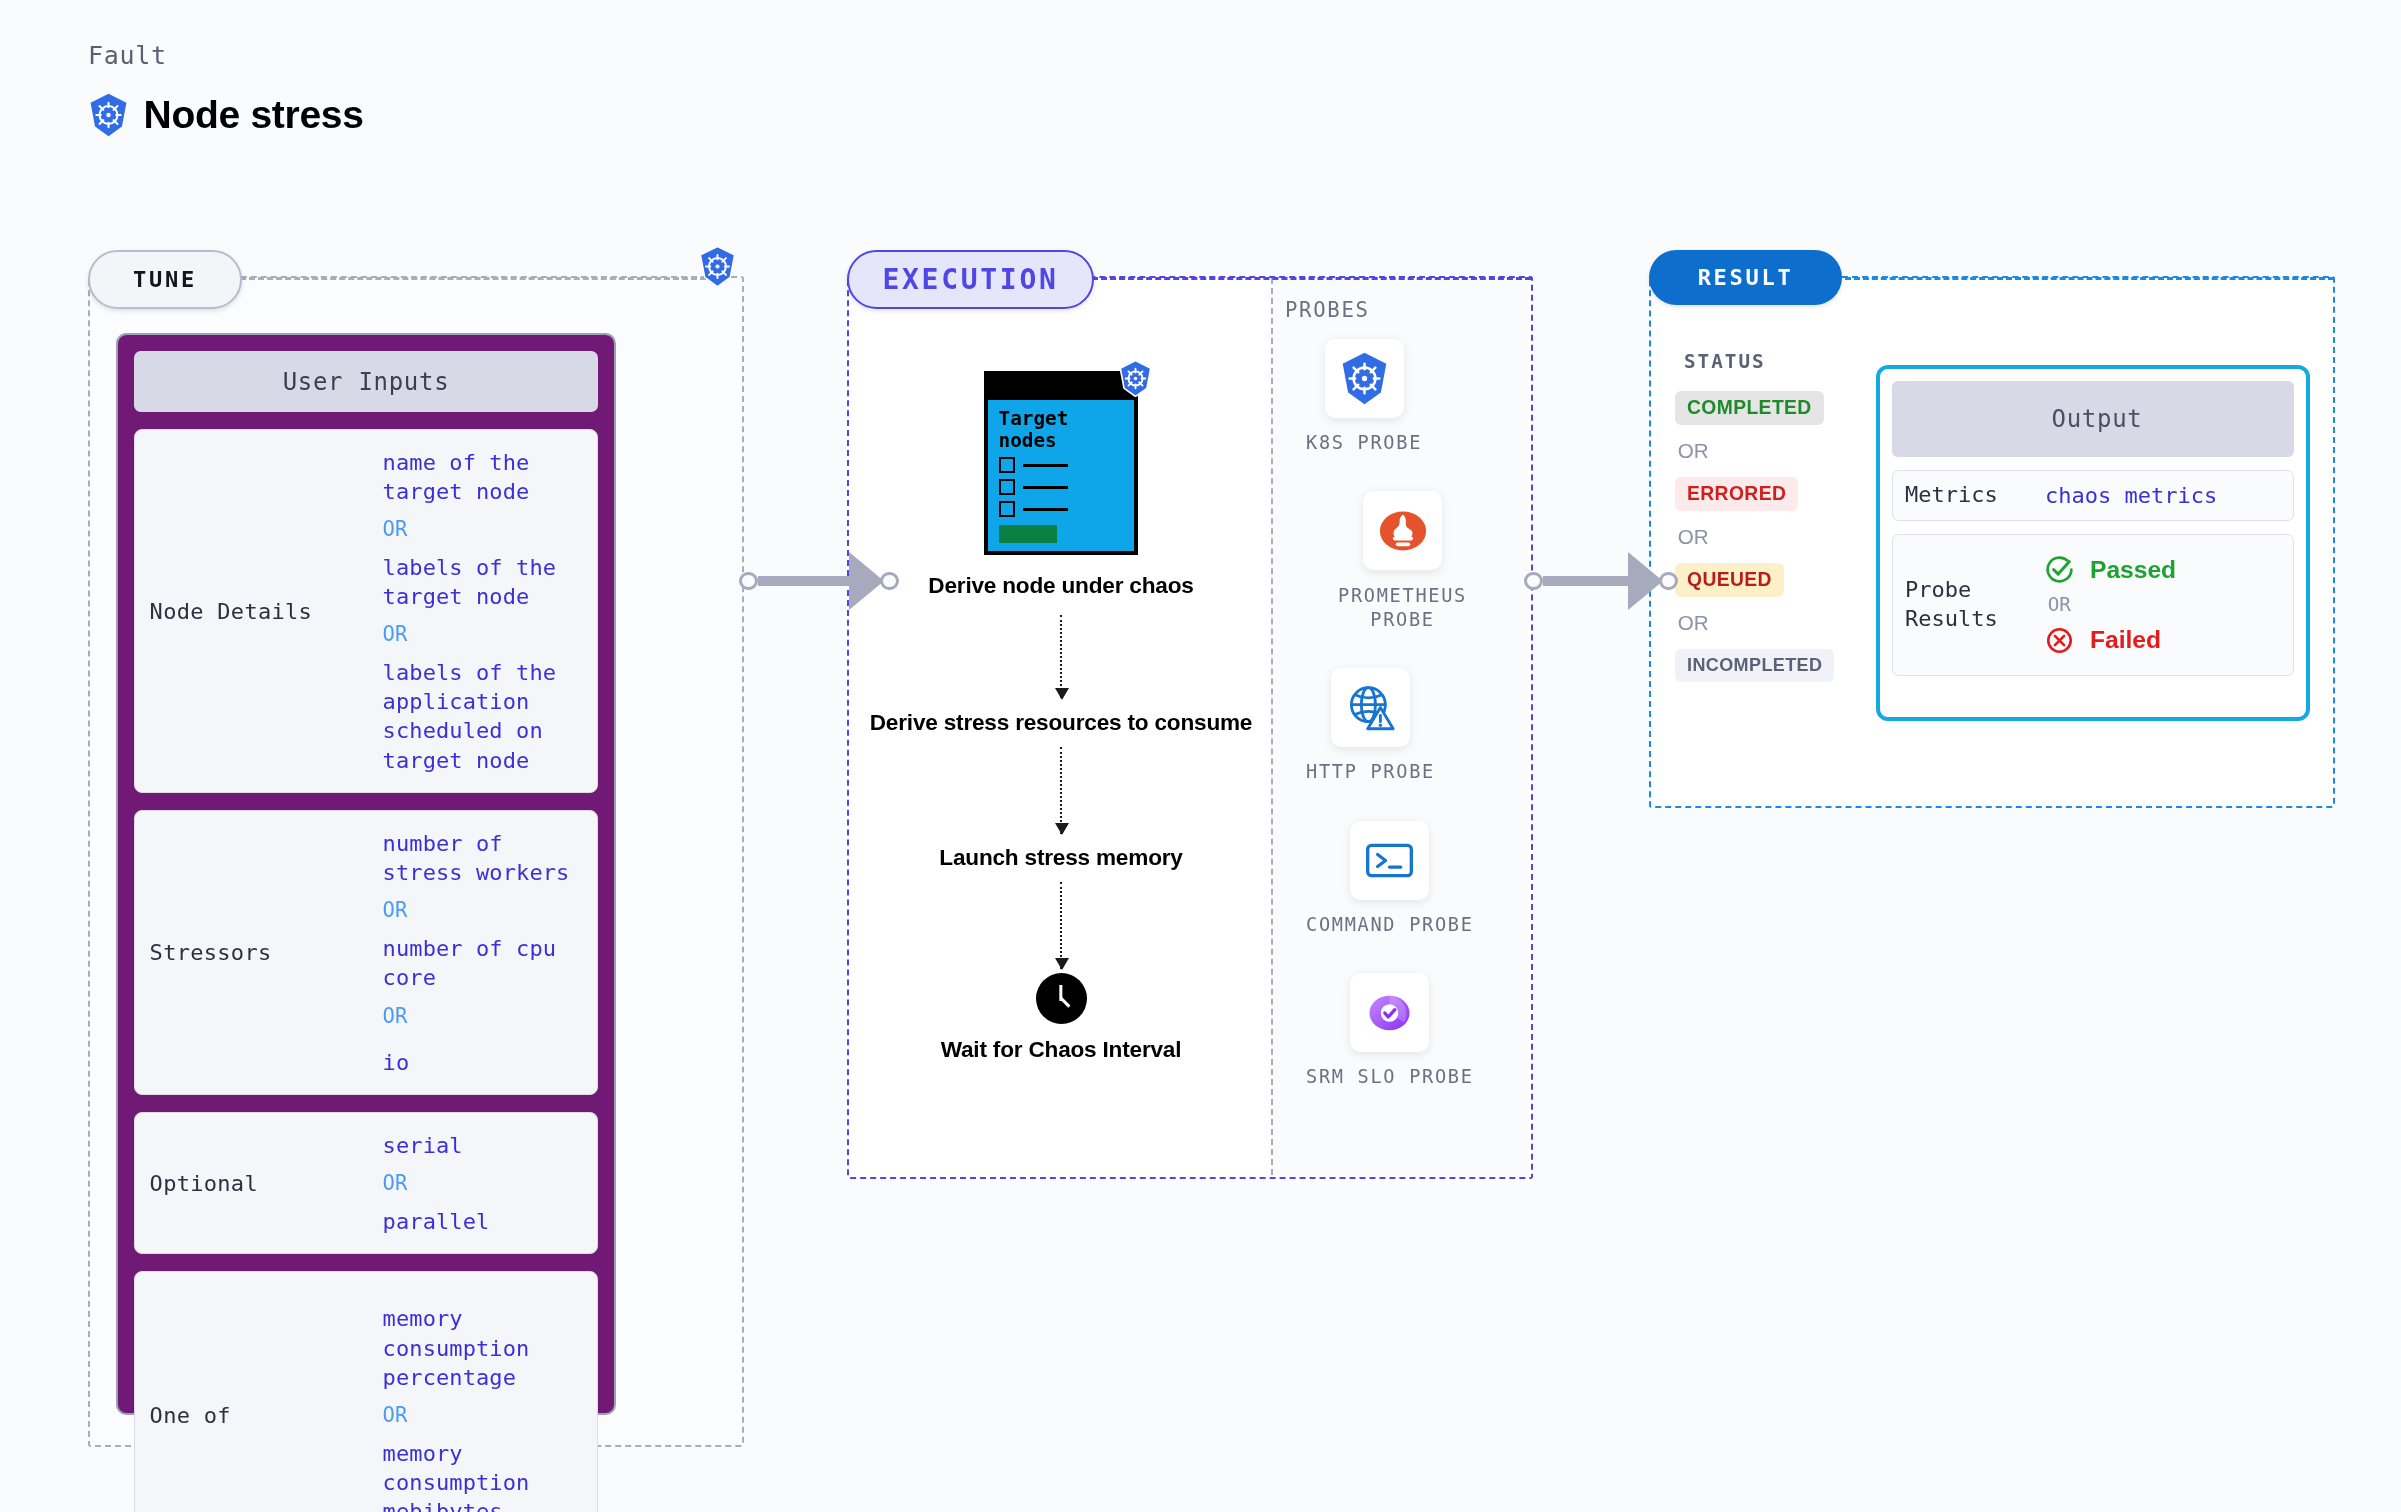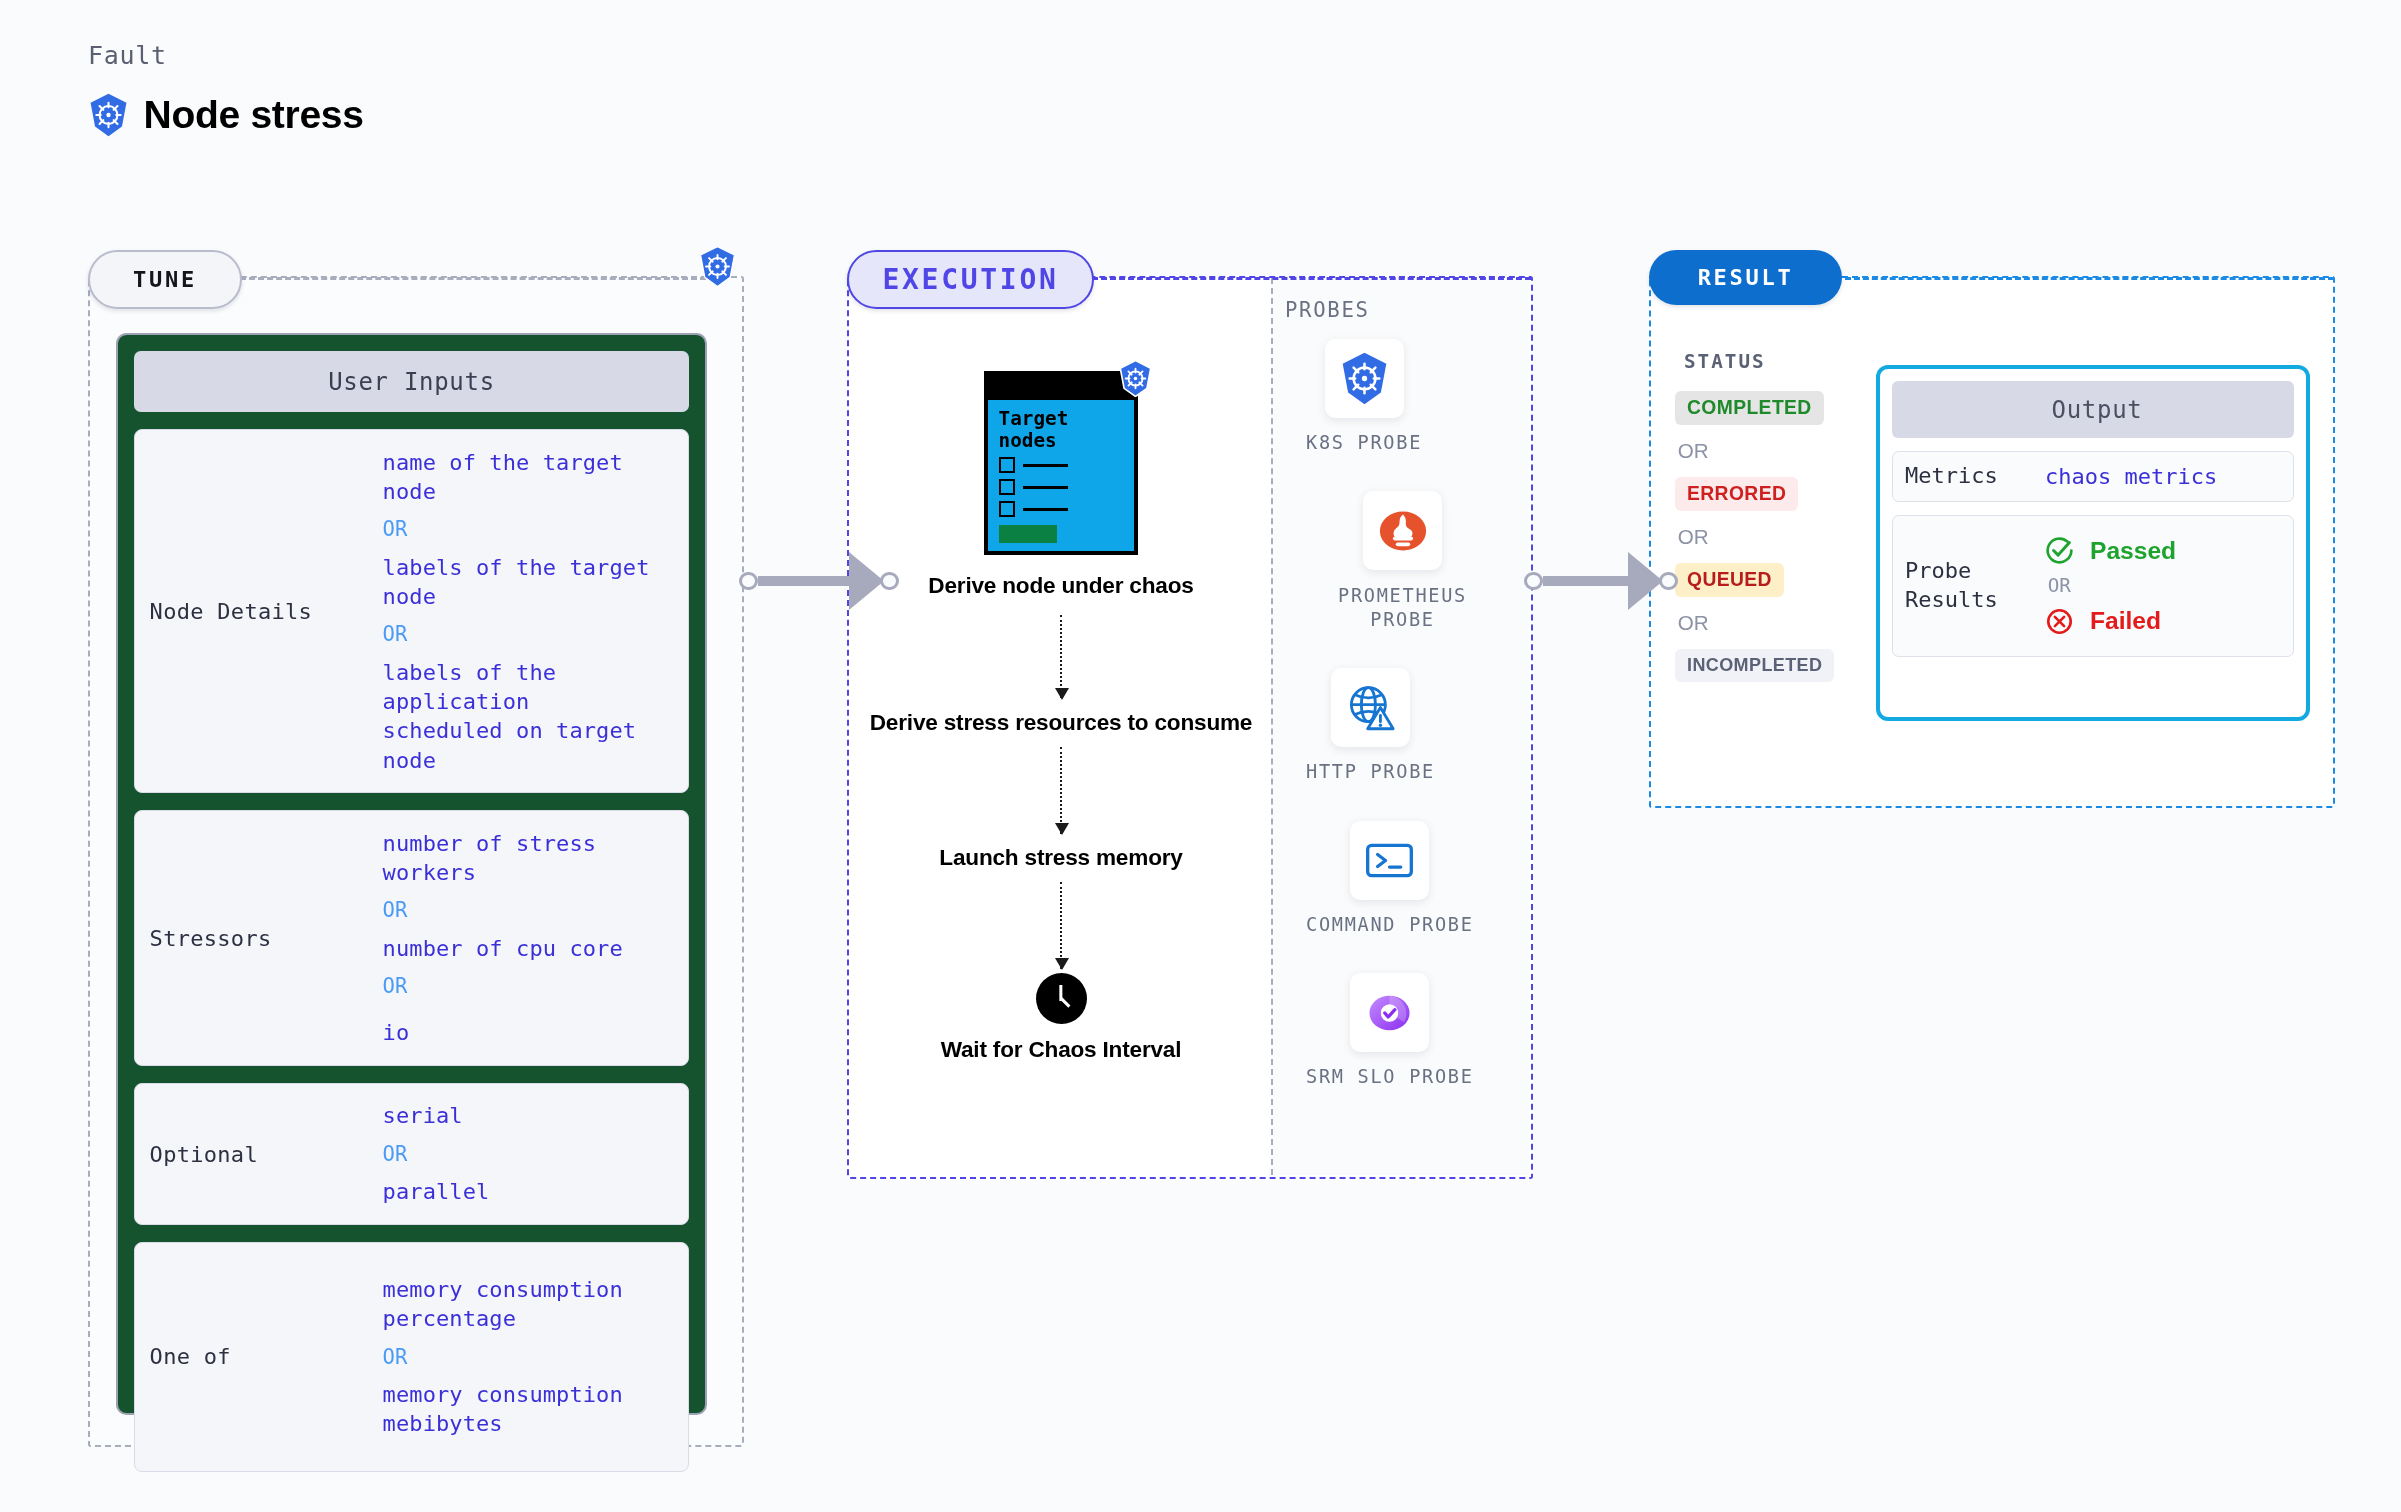--- a/index.html
+++ b/index.html
@@ -95,22 +95,22 @@
   
   .leader { position:absolute; height:0; border-top:3.3px dashed; z-index:20; }
   #leader-tune { left:240px; top:277px; width:466px; border-color:#a8adbd; }
   #leader-exec { left:1092px; top:277px; width:439px; border-color:#4f46e5; }
   #leader-result{ left:1845px; top:277px; width:489px; border-color:#1a8ae5; }
 
   #tune-k8s { position:absolute; left:698px; top:246px; z-index:40; }
 
   
   #user-inputs-card {
-    position:absolute; left:116px; top:333px; width:591px; height:1082px;
-    background:#14532d; border:2.7px solid #9ca1b4; border-radius:10.6px;
+    position:absolute; left:116px; top:333px; width:500px; height:1082px;
+    background:#701a75; border:2.7px solid #9ca1b4; border-radius:10.6px;
     box-sizing:border-box;
   }
   #user-inputs-header {
     margin:16px 16px 0 16px; height:61px;
     background:#d7d9e6; border-radius:6.7px;
     display:flex; align-items:center; justify-content:center;
     font-family:"DejaVu Sans Mono", monospace;
     font-size:24px; color:#3a3f52; letter-spacing:0.7px;
   }
   .input-group {
@@ -246,21 +246,21 @@
     font-size:20.6px; color:#8d93a6; margin:14px 0 14px 2.7px;
   }
 
   
   #output-card {
     position:absolute; left:1876px; top:365px; width:434px; height:356px;
     background:#ffffff; border:4.7px solid #12aae0; border-radius:12px;
     box-sizing:border-box;
   }
   #output-header {
-    margin:12px 12px 0 12px; height:57px;
+    margin:12px 12px 0 12px; height:76px;
     background:#d7d9e6; border-radius:6px;
     display:flex; align-items:center; justify-content:center;
     font-family:"DejaVu Sans Mono", monospace;
     font-size:24px; color:#4a5062; letter-spacing:0.7px;padding-left:8px;
   }
   .out-row {
     margin:13.3px 12px 0 12px;
     background:#fafbfd; border:1.3px solid #dfe1ea; border-radius:6.7px;
     display:flex; align-items:center; box-sizing:border-box;
     padding:10px 0;

